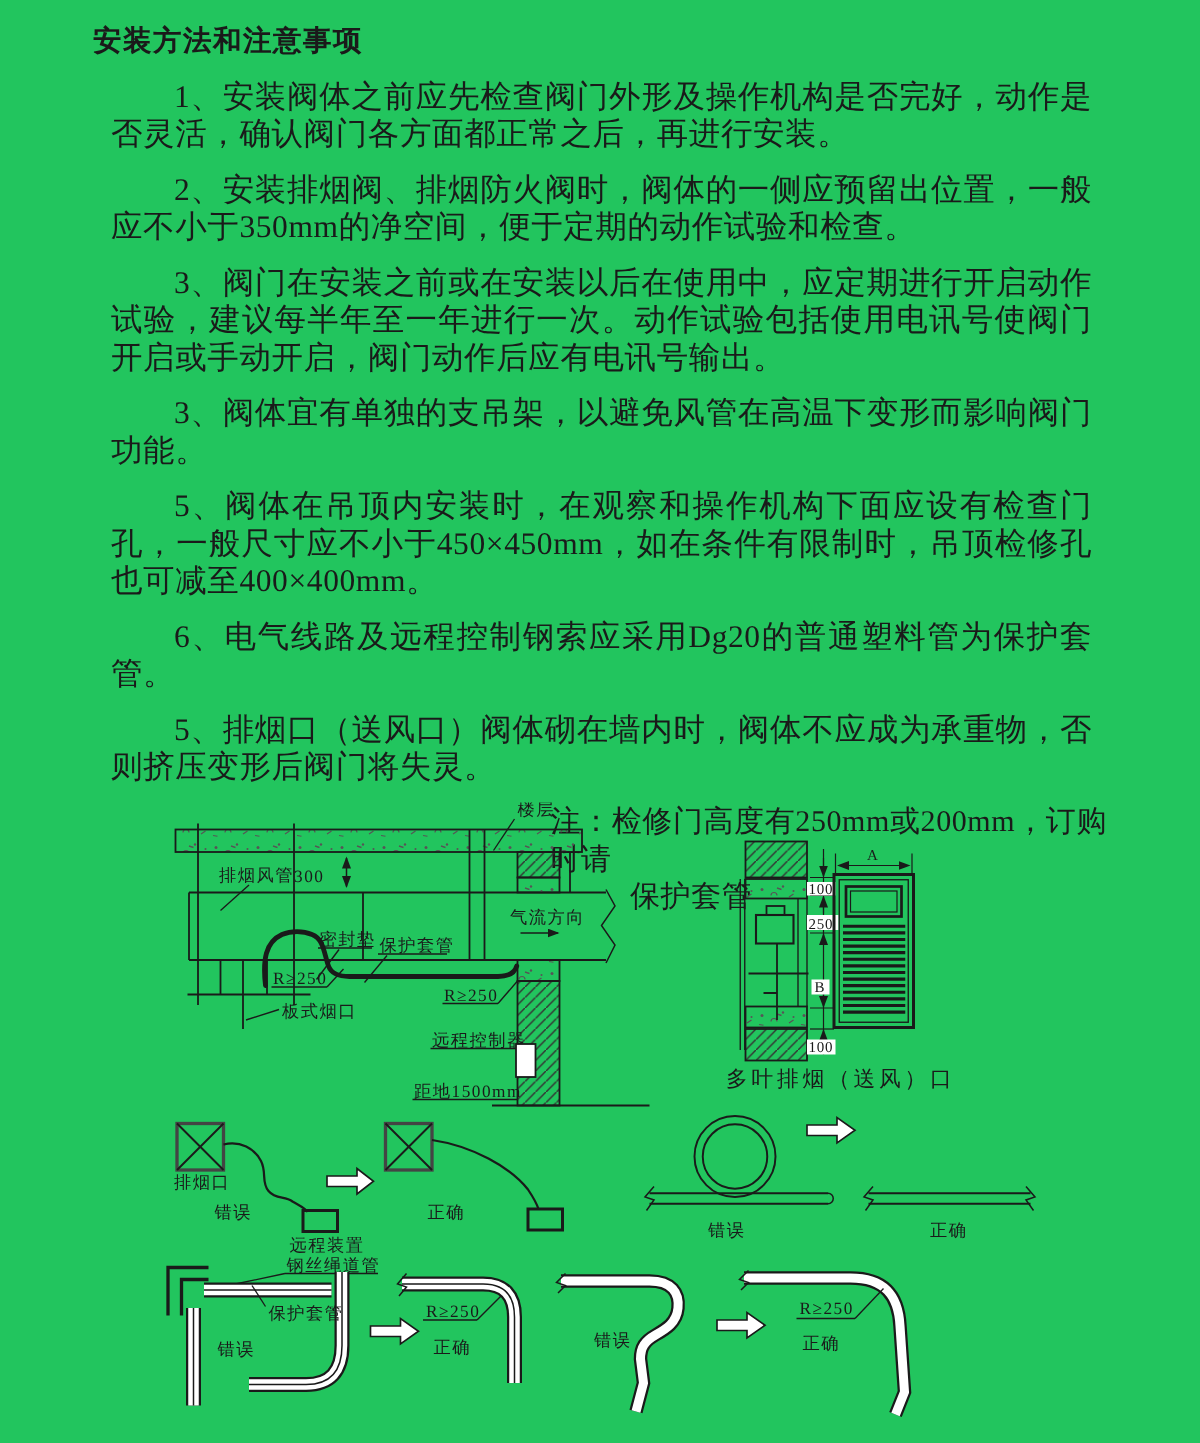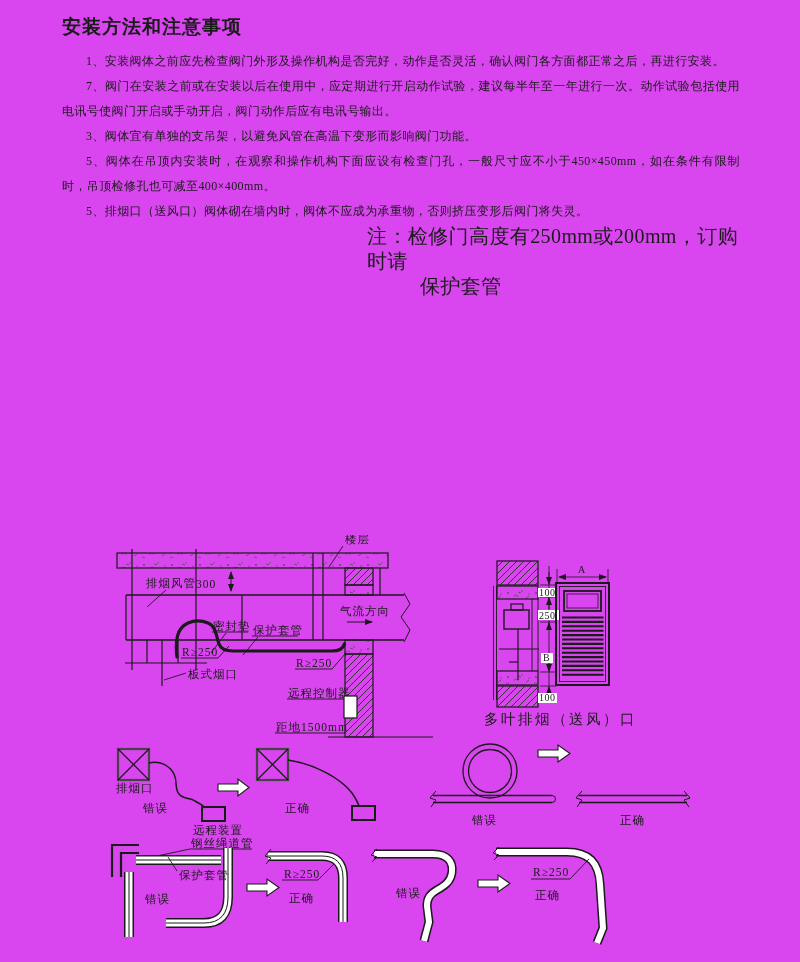--- a/index.html
+++ b/index.html
@@ -1,32 +1,32 @@
 <!DOCTYPE html>
 <html><head>
 <meta charset="utf-8">
 <style>
   html,body{margin:0;padding:0;background:#e8e8e8;}
   .page{
     position:relative;
     width:800px;height:962px;
     margin:0 auto;
-    background:#d946ef;
+    background:#22c55e;
     font-family:"Liberation Serif","DejaVu Serif",serif;
     color:#1a1a1a;
     overflow:hidden;
   }
   .textcol{position:absolute;left:62px;top:14px;width:678px;}
   h1.title{
     font-size:19px;font-weight:bold;margin:0 0 9px 0;
     letter-spacing:1px;
   }
   p.body-par{
-    margin:0;text-indent:2em;
-    font-size:12px;line-height:25px;letter-spacing:0.4px;
+    margin:12px;text-indent:2em;
+    font-size:21px;line-height:25px;letter-spacing:0.4px;
     text-align:justify;
   }
   .note{
     margin-left:305px;font-size:20px;line-height:25px;letter-spacing:0.4px;
   }
   .note .l2{padding-left:53px;}
   svg text{
     font-family:"Liberation Serif","DejaVu Serif",serif;
     fill:#1a1a1a;
   }
@@ -36,23 +36,25 @@
   .diag{position:absolute;left:0;top:535px;}
 </style>
 </head>
 <body>
 
 <div class="page">
 
   <div class="textcol">
     <h1 class="title">安装方法和注意事项</h1>
     <p class="body-par">1、安装阀体之前应先检查阀门外形及操作机构是否完好，动作是否灵活，确认阀门各方面都正常之后，再进行安装。</p>
-    <p class="body-par">7、阀门在安装之前或在安装以后在使用中，应定期进行开启动作试验，建议每半年至一年进行一次。动作试验包括使用电讯号使阀门开启或手动开启，阀门动作后应有电讯号输出。</p>
+    <p class="body-par">2、安装排烟阀、排烟防火阀时，阀体的一侧应预留出位置，一般应不小于350mm的净空间，便于定期的动作试验和检查。</p>
+    <p class="body-par">3、阀门在安装之前或在安装以后在使用中，应定期进行开启动作试验，建议每半年至一年进行一次。动作试验包括使用电讯号使阀门开启或手动开启，阀门动作后应有电讯号输出。</p>
     <p class="body-par">3、阀体宜有单独的支吊架，以避免风管在高温下变形而影响阀门功能。</p>
     <p class="body-par">5、阀体在吊顶内安装时，在观察和操作机构下面应设有检查门孔，一般尺寸应不小于450×450mm，如在条件有限制时，吊顶检修孔也可减至400×400mm。</p>
+    <p class="body-par">6、电气线路及远程控制钢索应采用Dg20的普通塑料管为保护套管。</p>
     <p class="body-par">5、排烟口（送风口）阀体砌在墙内时，阀体不应成为承重物，否则挤压变形后阀门将失灵。</p>
     <div class="note">
       <div class="l1">注：检修门高度有250mm或200mm，订购时请</div>
       <div class="l2">保护套管</div>
     </div>
   </div>
 
   <svg class="diag" width="800" height="427" viewBox="0 535 800 427">
     <defs>
       <pattern id="hatch" width="7" height="7" patternUnits="userSpaceOnUse">

